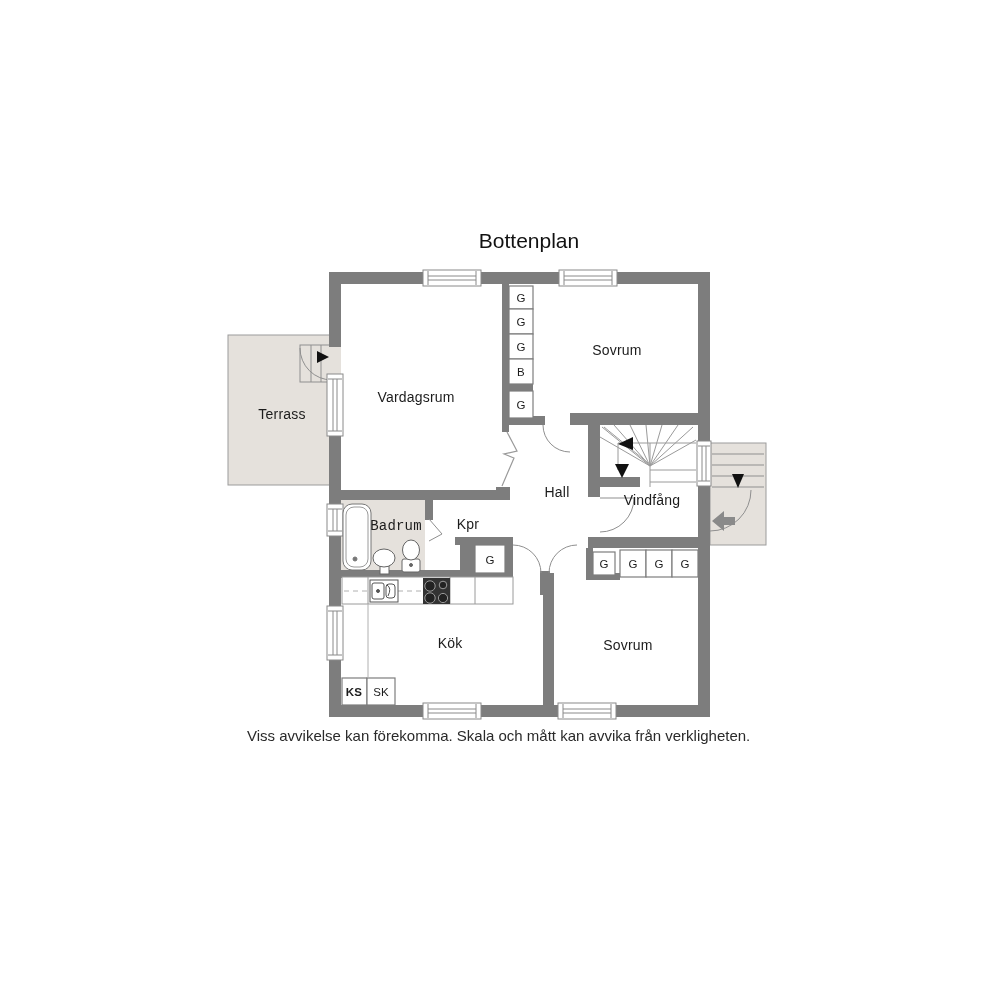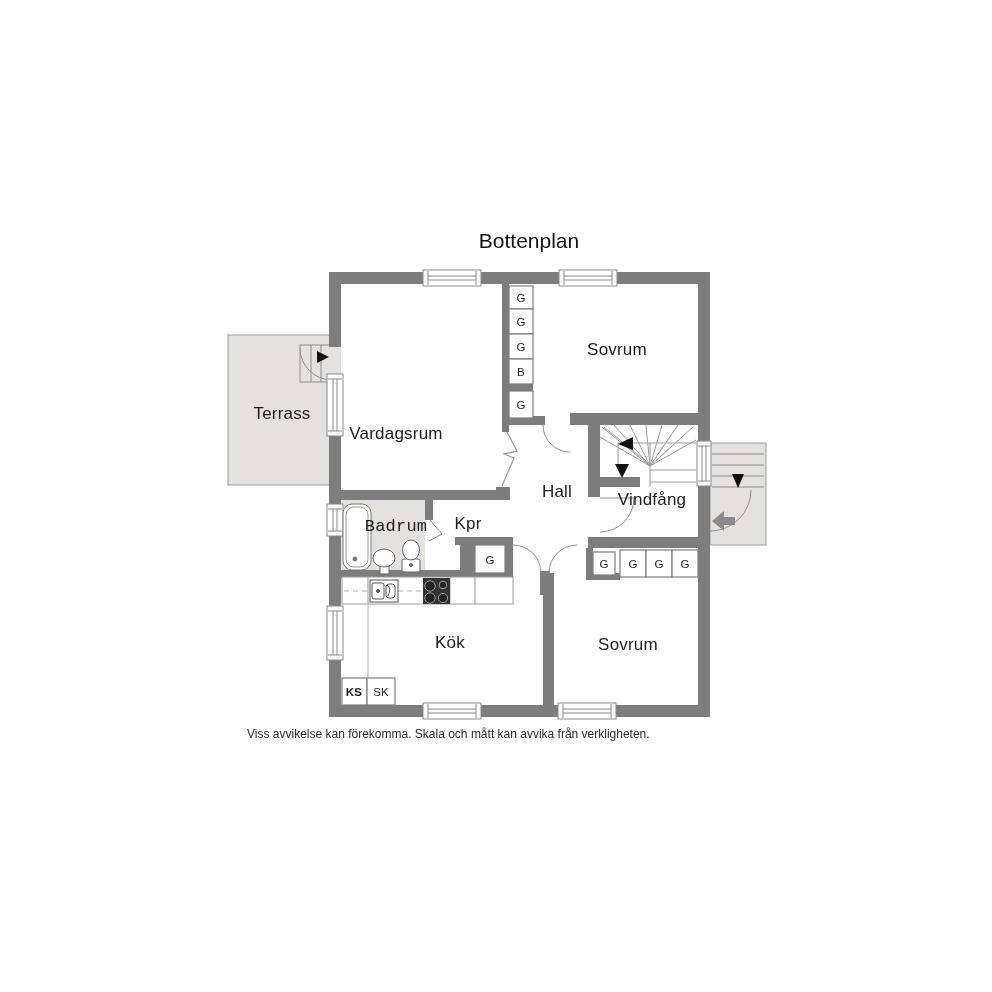--- a/index.html
+++ b/index.html
@@ -1,23 +1,23 @@
 <!DOCTYPE html>
 <html><head>
 <meta charset="utf-8">
 <style>
   html,body{margin:0;padding:0;background:#fff;}
   #stage{position:relative;width:824px;height:992px;background:#ffffff;overflow:hidden;
          font-family:"Liberation Sans", sans-serif;color:#1a1a1a;}
   #plan-svg{position:absolute;left:0;top:0;}
   .lbl{position:absolute;transform:translate(-50%,-50%);white-space:nowrap;
-       font-size:17px;color:#1c1c1c;letter-spacing:.2px;}
+       font-size:14px;color:#1c1c1c;letter-spacing:.2px;}
   .lbl.small{font-size:11.5px;}
   .title{position:absolute;transform:translate(-50%,-50%);font-size:21px;color:#111;}
-  .disclaimer{position:absolute;font-size:12px;color:#2a2a2a;}
+  .disclaimer{position:absolute;font-size:15px;color:#2a2a2a;}
 </style>
 </head>
 <body>
 
 <div id="stage">
 
   <div class="title" style="left:529px;top:241px;">Bottenplan</div>
 
   <svg id="plan-svg" width="992" height="992" viewBox="0 0 992 992">
 
@@ -227,21 +227,21 @@
       <ellipse cx="384" cy="558" rx="11" ry="9"></ellipse>
     </g>
     <g fill="#fff" stroke="#666" stroke-width="1">
       <rect x="402" y="559" width="18" height="13" rx="2"></rect>
       <ellipse cx="411" cy="550" rx="8.5" ry="10"></ellipse>
       <circle cx="411" cy="565" r="1.5" fill="#666"></circle>
     </g>
   </svg>
 
   <div class="lbl" style="left:282px;top:414px;">Terrass</div>
-  <div class="lbl" style="left:396px;top:397px;margin-top:37px;">Vardagsrum</div>
+  <div class="lbl" style="left:416px;top:397px;">Vardagsrum</div>
   <div class="lbl" style="left:617px;top:350px;">Sovrum</div>
   <div class="lbl" style="left:553px;top:492px;padding-left:8px;">Hall</div>
   <div class="lbl" style="left:396px;top:526px;font-family:Liberation Mono, monospace;">Badrum</div>
   <div class="lbl" style="left:468px;top:524px;">Kpr</div>
   <div class="lbl" style="left:652px;top:500px;">Vindfång</div>
   <div class="lbl" style="left:450px;top:643px;">Kök</div>
   <div class="lbl" style="left:628px;top:645px;">Sovrum</div>
 
   <div class="lbl small" style="left:521px;top:298px;">G</div>
   <div class="lbl small" style="left:521px;top:322px;">G</div>

